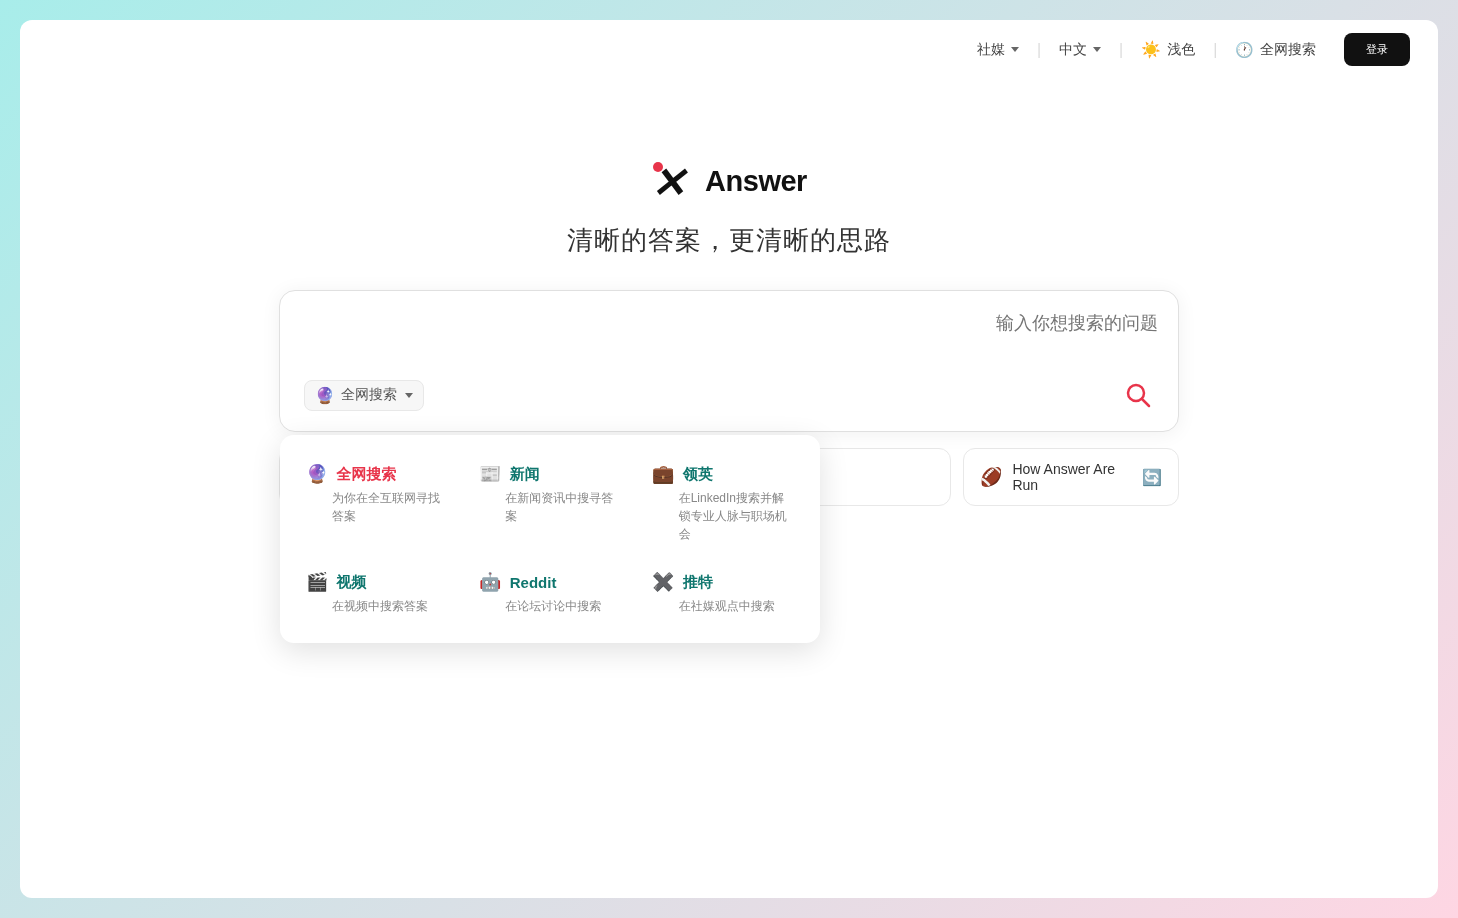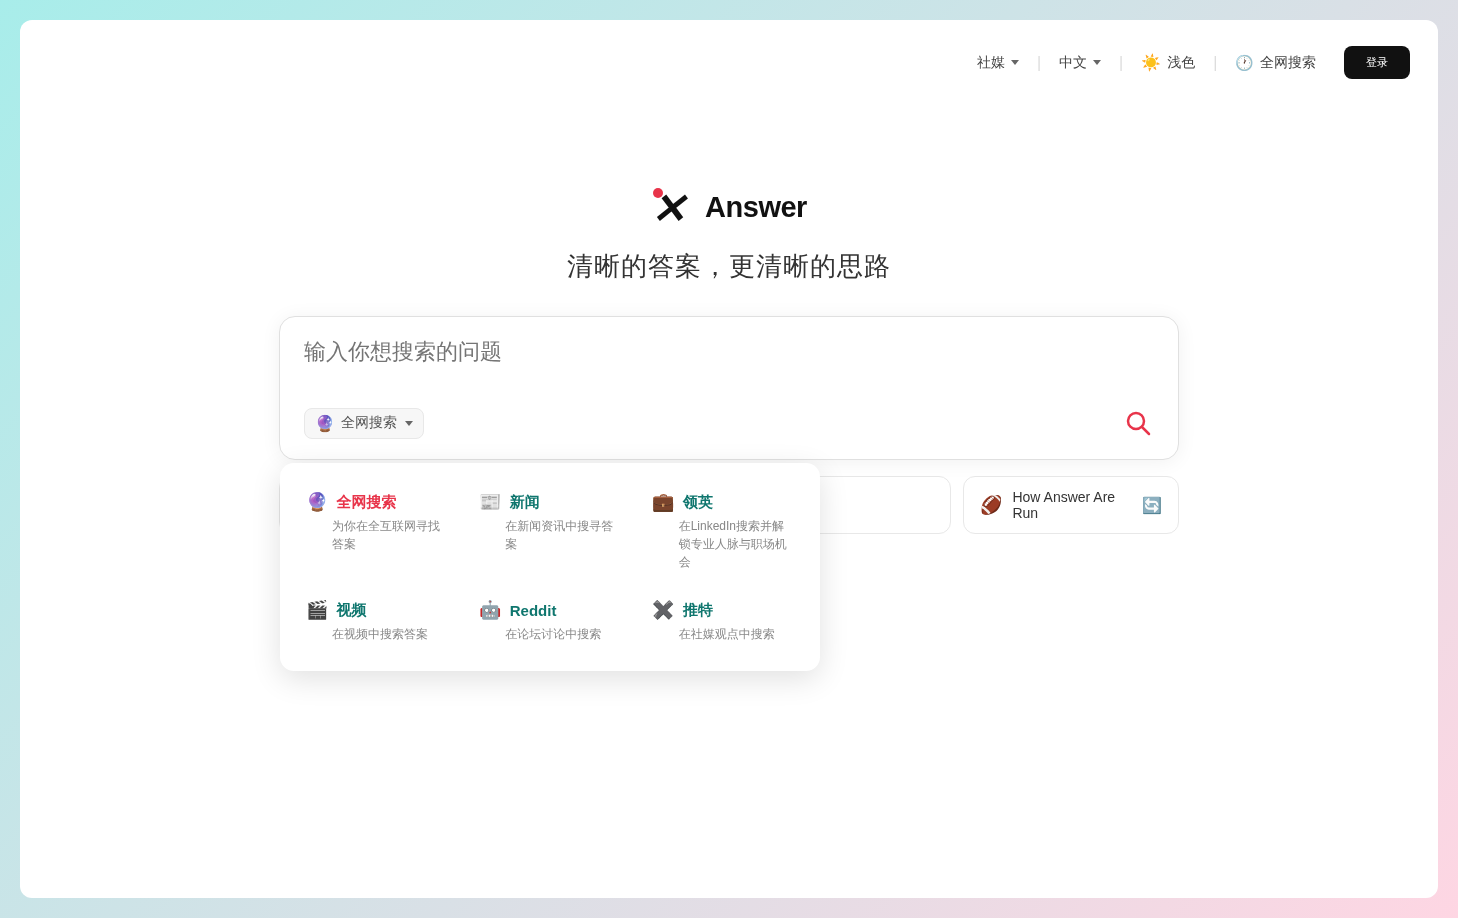--- a/index.html
+++ b/index.html
@@ -19,21 +19,21 @@
       border-radius: 12px;
       position: relative;
       overflow: visible;
     }
 
     
     .header {
       display: flex;
       align-items: center;
       justify-content: flex-end;
-      padding: 26px 28px;
+      padding: 13px 28px;
       gap: 8px;
       margin-left: 40px;
     }
     .header-nav-item {
       display: flex;
       align-items: center;
       gap: 4px;
       font-size: 14px;
       color: #444;
       cursor: pointer;
@@ -109,26 +109,27 @@
       border: 1.5px solid #e0e0e0;
       border-radius: 16px;
       padding: 20px 20px 16px 24px;
       box-shadow: 0 2px 20px rgba(0,0,0,0.06);
       position: relative;
     }
     .search-input {
       width: 100%;
       border: none;
       outline: none;
-      font-size: 22px;
+      font-size: 18px;
       color: #404040;
       background: transparent;
       resize: none;
       min-height: 50px;
       font-family: inherit;
+      text-align: right;
     }
     .search-footer {
       display: flex;
       align-items: center;
       justify-content: space-between;
       margin-top: 10px;
     }
     .search-mode {
       display: flex;
       align-items: center;

